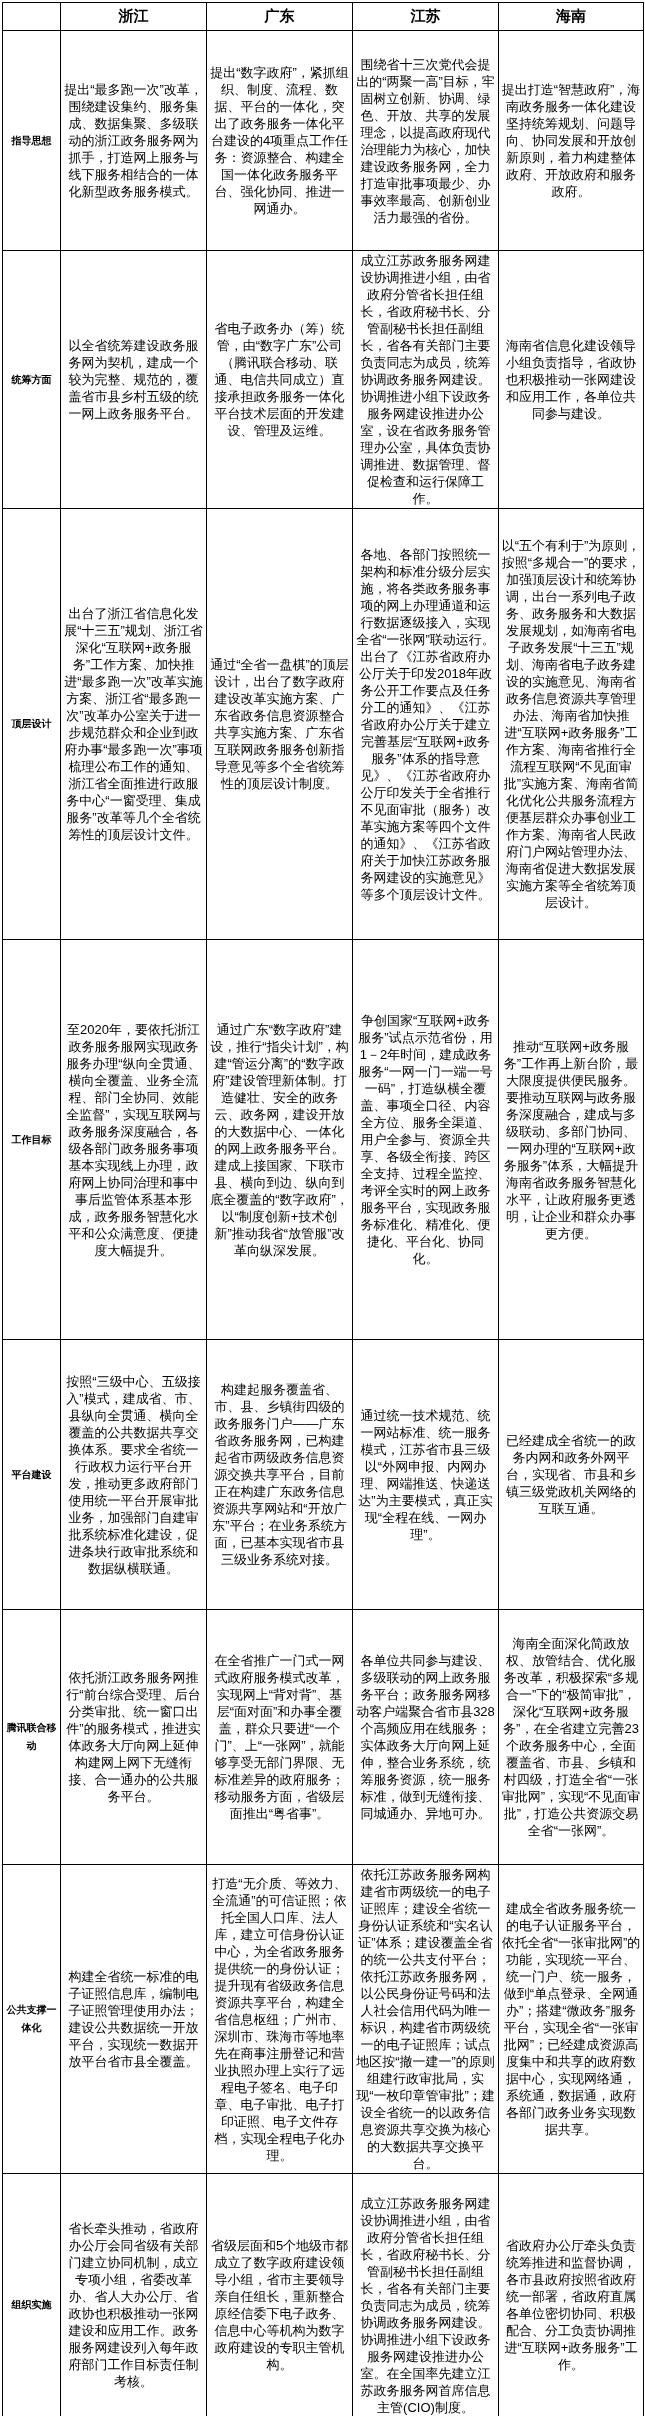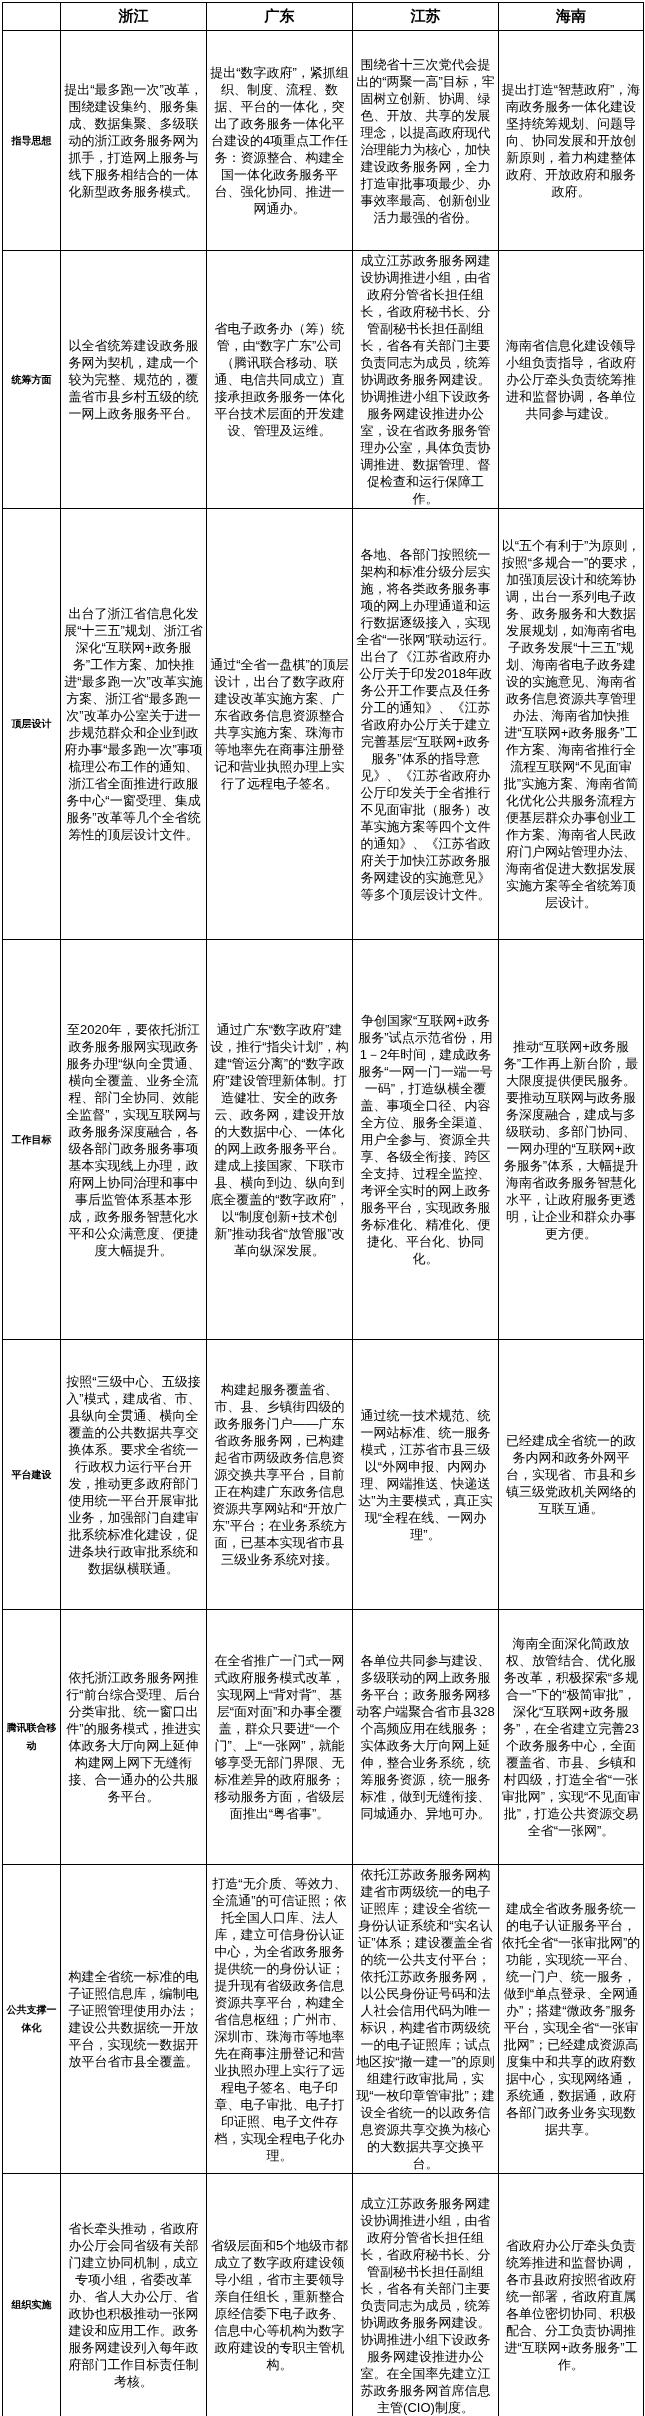--- a/index.html
+++ b/index.html
@@ -72,26 +72,26 @@
         <td>提出“最多跑一次”改革，围绕建设集约、服务集成、数据集聚、多级联动的浙江政务服务网为抓手，打造网上服务与线下服务相结合的一体化新型政务服务模式。</td>
         <td>提出“数字政府”，紧抓组织、制度、流程、数据、平台的一体化，突出了政务服务一体化平台建设的4项重点工作任务：资源整合、构建全国一体化政务服务平台、强化协同、推进一网通办。</td>
         <td>围绕省十三次党代会提出的“两聚一高”目标，牢固树立创新、协调、绿色、开放、共享的发展理念，以提高政府现代治理能力为核心，加快建设政务服务网，全力打造审批事项最少、办事效率最高、创新创业活力最强的省份。</td>
         <td>提出打造“智慧政府”，海南政务服务一体化建设坚持统筹规划、问题导向、协同发展和开放创新原则，着力构建整体政府、开放政府和服务政府。</td>
       </tr>
       <tr style="height:235px">
         <th class="rowlabel">统筹方面</th>
         <td>以全省统筹建设政务服务网为契机，建成一个较为完整、规范的，覆盖省市县乡村五级的统一网上政务服务平台。</td>
         <td>省电子政务办（筹）统管，由“数字广东”公司（腾讯联合移动、联通、电信共同成立）直接承担政务服务一体化平台技术层面的开发建设、管理及运维。</td>
         <td>成立江苏政务服务网建设协调推进小组，由省政府分管省长担任组长，省政府秘书长、分管副秘书长担任副组长，省各有关部门主要负责同志为成员，统筹协调政务服务网建设。协调推进小组下设政务服务网建设推进办公室，设在省政务服务管理办公室，具体负责协调推进、数据管理、督促检查和运行保障工作。</td>
-        <td>海南省信息化建设领导小组负责指导，省政府办公厅牵头负责统筹推进和监督协调，各单位共同参与建设。</td>
+        <td>海南省信息化建设领导小组负责指导，省政协也积极推动一张网建设和应用工作，各单位共同参与建设。</td>
       </tr>
       <tr style="height:431px">
         <th class="rowlabel">顶层设计</th>
         <td>出台了浙江省信息化发展“十三五”规划、浙江省深化“互联网+政务服务”工作方案、加快推进“最多跑一次”改革实施方案、浙江省“最多跑一次”改革办公室关于进一步规范群众和企业到政府办事“最多跑一次”事项梳理公布工作的通知、浙江省全面推进行政服务中心“一窗受理、集成服务”改革等几个全省统筹性的顶层设计文件。</td>
-        <td>通过“全省一盘棋”的顶层设计，出台了数字政府建设改革实施方案、广东省政务信息资源整合共享实施方案、珠海市等地率先在商事注册登记和营业执照办理上实行了远程电子签名。</td>
+        <td>通过“全省一盘棋”的顶层设计，出台了数字政府建设改革实施方案、广东省政务信息资源整合共享实施方案、广东省互联网政务服务创新指导意见等多个全省统筹性的顶层设计制度。</td>
         <td>各地、各部门按照统一架构和标准分级分层实施，将各类政务服务事项的网上办理通道和运行数据逐级接入，实现全省“一张网”联动运行。出台了《江苏省政府办公厅关于印发2018年政务公开工作要点及任务分工的通知》、《江苏省政府办公厅关于建立完善基层“互联网+政务服务”体系的指导意见》、《江苏省政府办公厅印发关于全省推行不见面审批（服务）改革实施方案等四个文件的通知》、《江苏省政府关于加快江苏政务服务网建设的实施意见》等多个顶层设计文件。</td>
         <td>以“五个有利于”为原则，按照“多规合一”的要求，加强顶层设计和统筹协调，出台一系列电子政务、政务服务和大数据发展规划，如海南省电子政务发展“十三五”规划、海南省电子政务建设的实施意见、海南省政务信息资源共享管理办法、海南省加快推进“互联网+政务服务”工作方案、海南省推行全流程互联网“不见面审批”实施方案、海南省简化优化公共服务流程方便基层群众办事创业工作方案、海南省人民政府门户网站管理办法、海南省促进大数据发展实施方案等全省统筹顶层设计。</td>
       </tr>
       <tr style="height:400px">
         <th class="rowlabel">工作目标</th>
         <td>至2020年，要依托浙江政务服务服网实现政务服务办理“纵向全贯通、横向全覆盖、业务全流程、部门全协同、效能全监督”，实现互联网与政务服务深度融合，各级各部门政务服务事项基本实现线上办理，政府网上协同治理和事中事后监管体系基本形成，政务服务智慧化水平和公众满意度、便捷度大幅提升。</td>
         <td>通过广东“数字政府”建设，推行“指尖计划”，构建“管运分离”的“数字政府”建设管理新体制。打造健壮、安全的政务云、政务网，建设开放的大数据中心、一体化的网上政务服务平台。建成上接国家、下联市县、横向到边、纵向到底全覆盖的“数字政府”，以“制度创新+技术创新”推动我省“放管服”改革向纵深发展。</td>
         <td>争创国家“互联网+政务服务”试点示范省份，用1－2年时间，建成政务服务“一网一门一端一号一码”，打造纵横全覆盖、事项全口径、内容全方位、服务全渠道、用户全参与、资源全共享、各级全衔接、跨区全支持、过程全监控、考评全实时的网上政务服务平台，实现政务服务标准化、精准化、便捷化、平台化、协同化。</td>
         <td>推动“互联网+政务服务”工作再上新台阶，最大限度提供便民服务。要推动互联网与政务服务深度融合，建成与多级联动、多部门协同、一网办理的“互联网+政务服务”体系，大幅提升海南省政务服务智慧化水平，让政府服务更透明，让企业和群众办事更方便。</td>
       </tr>

